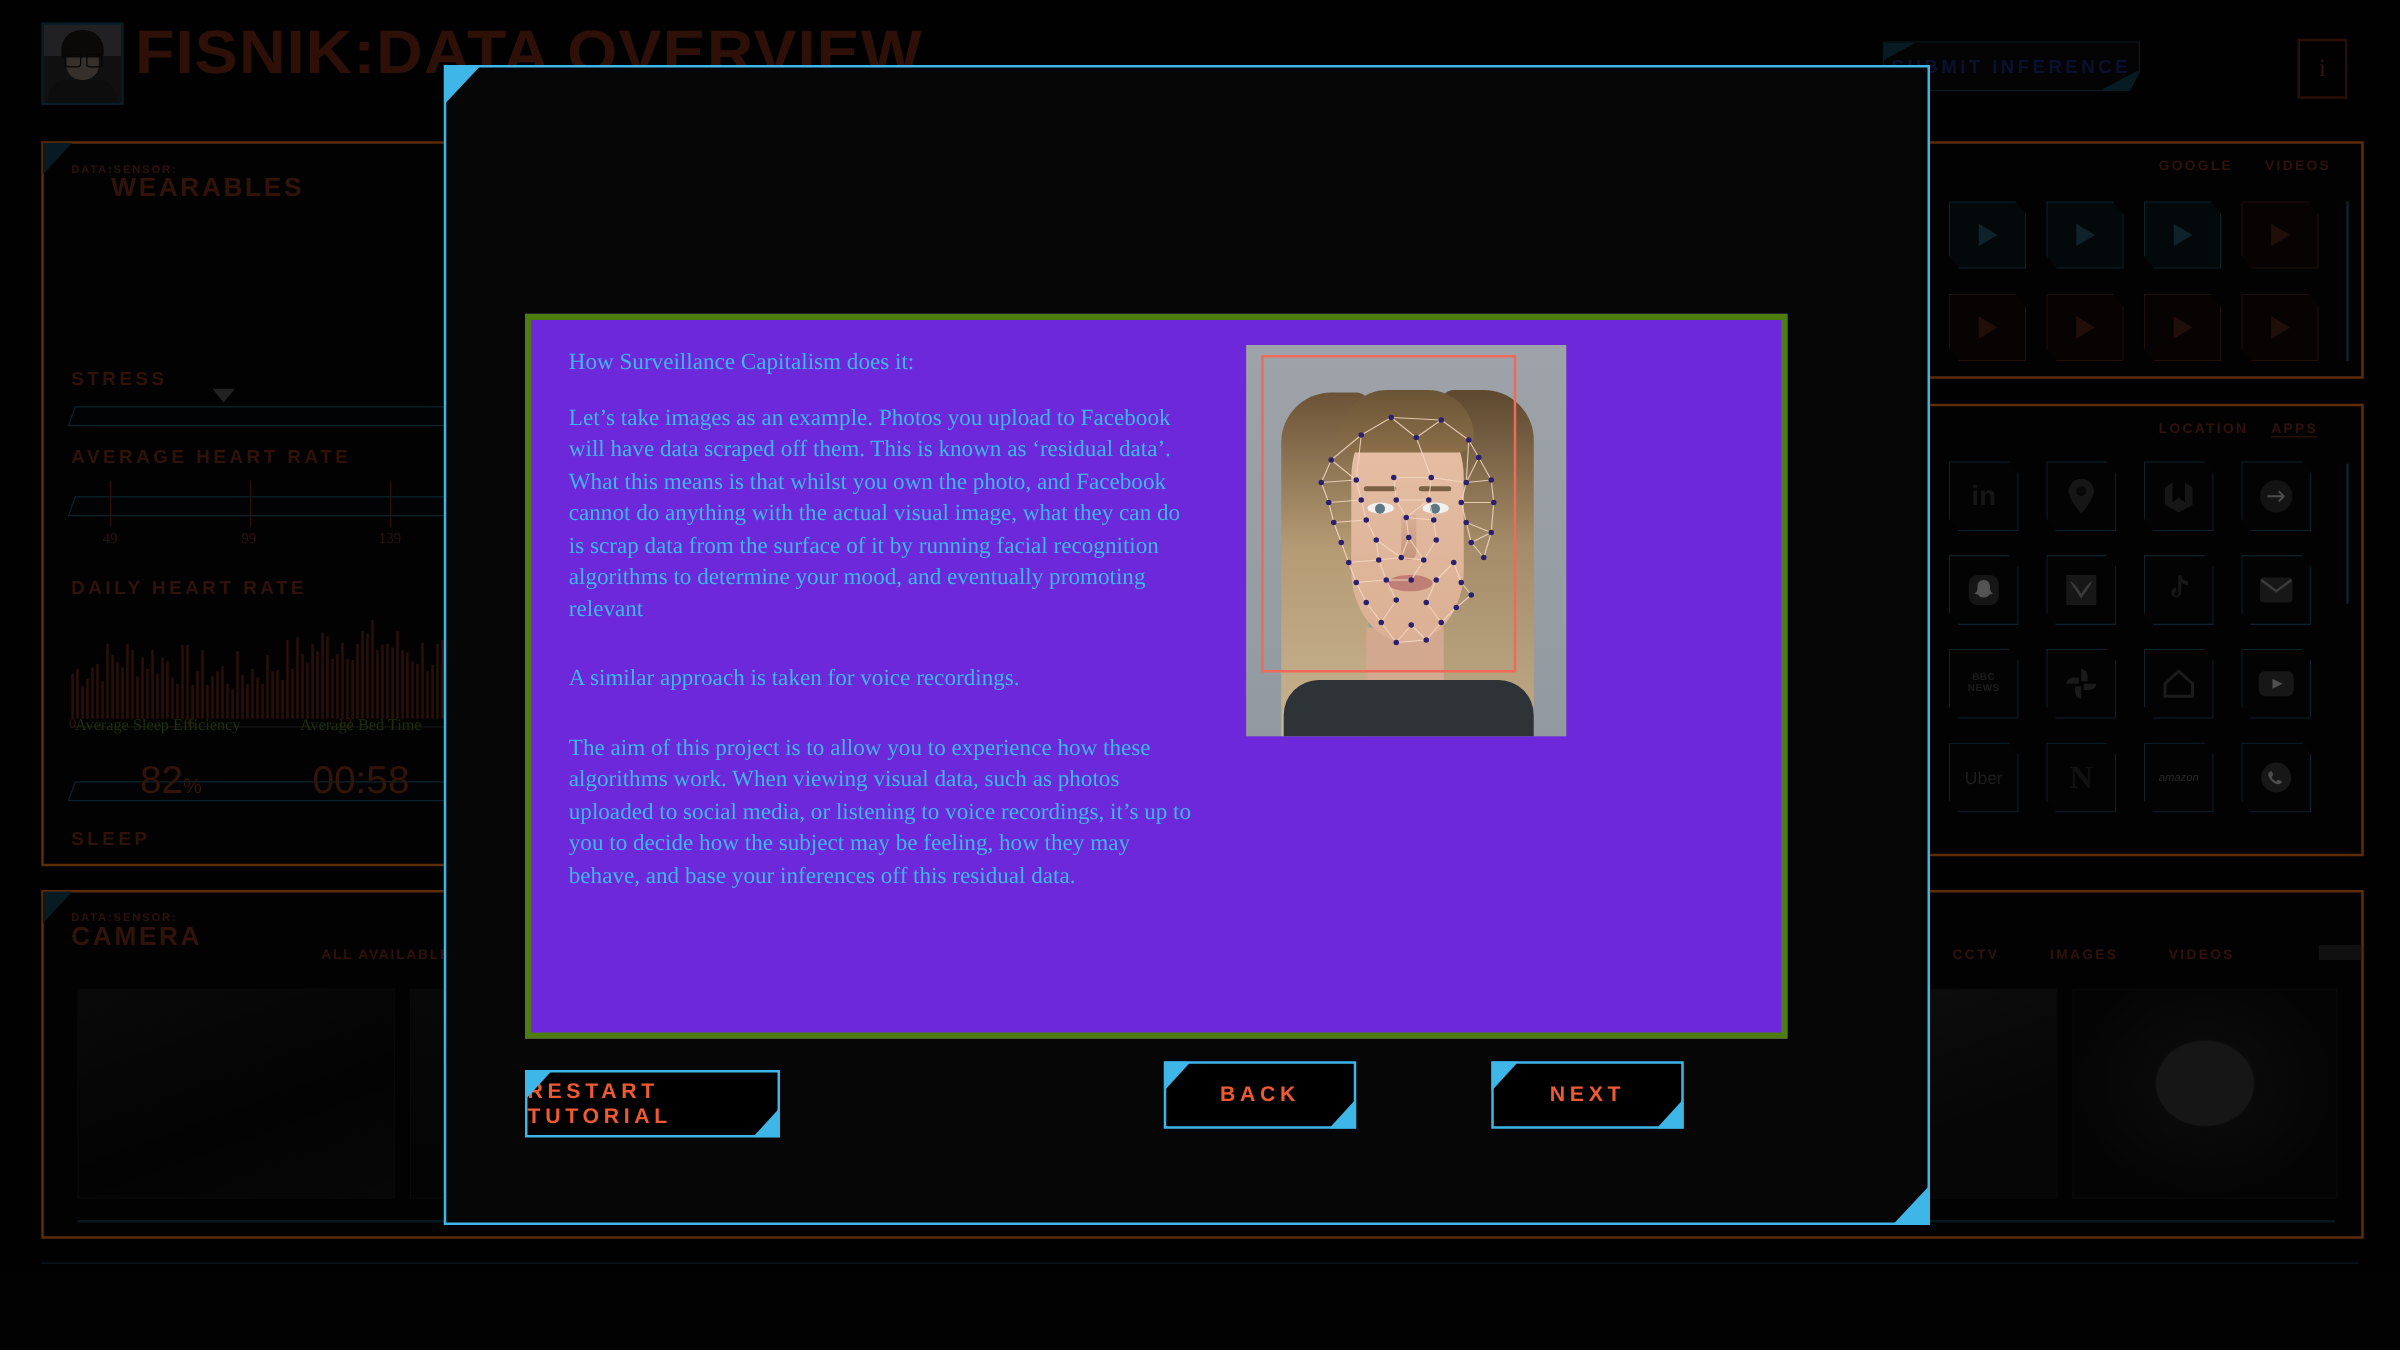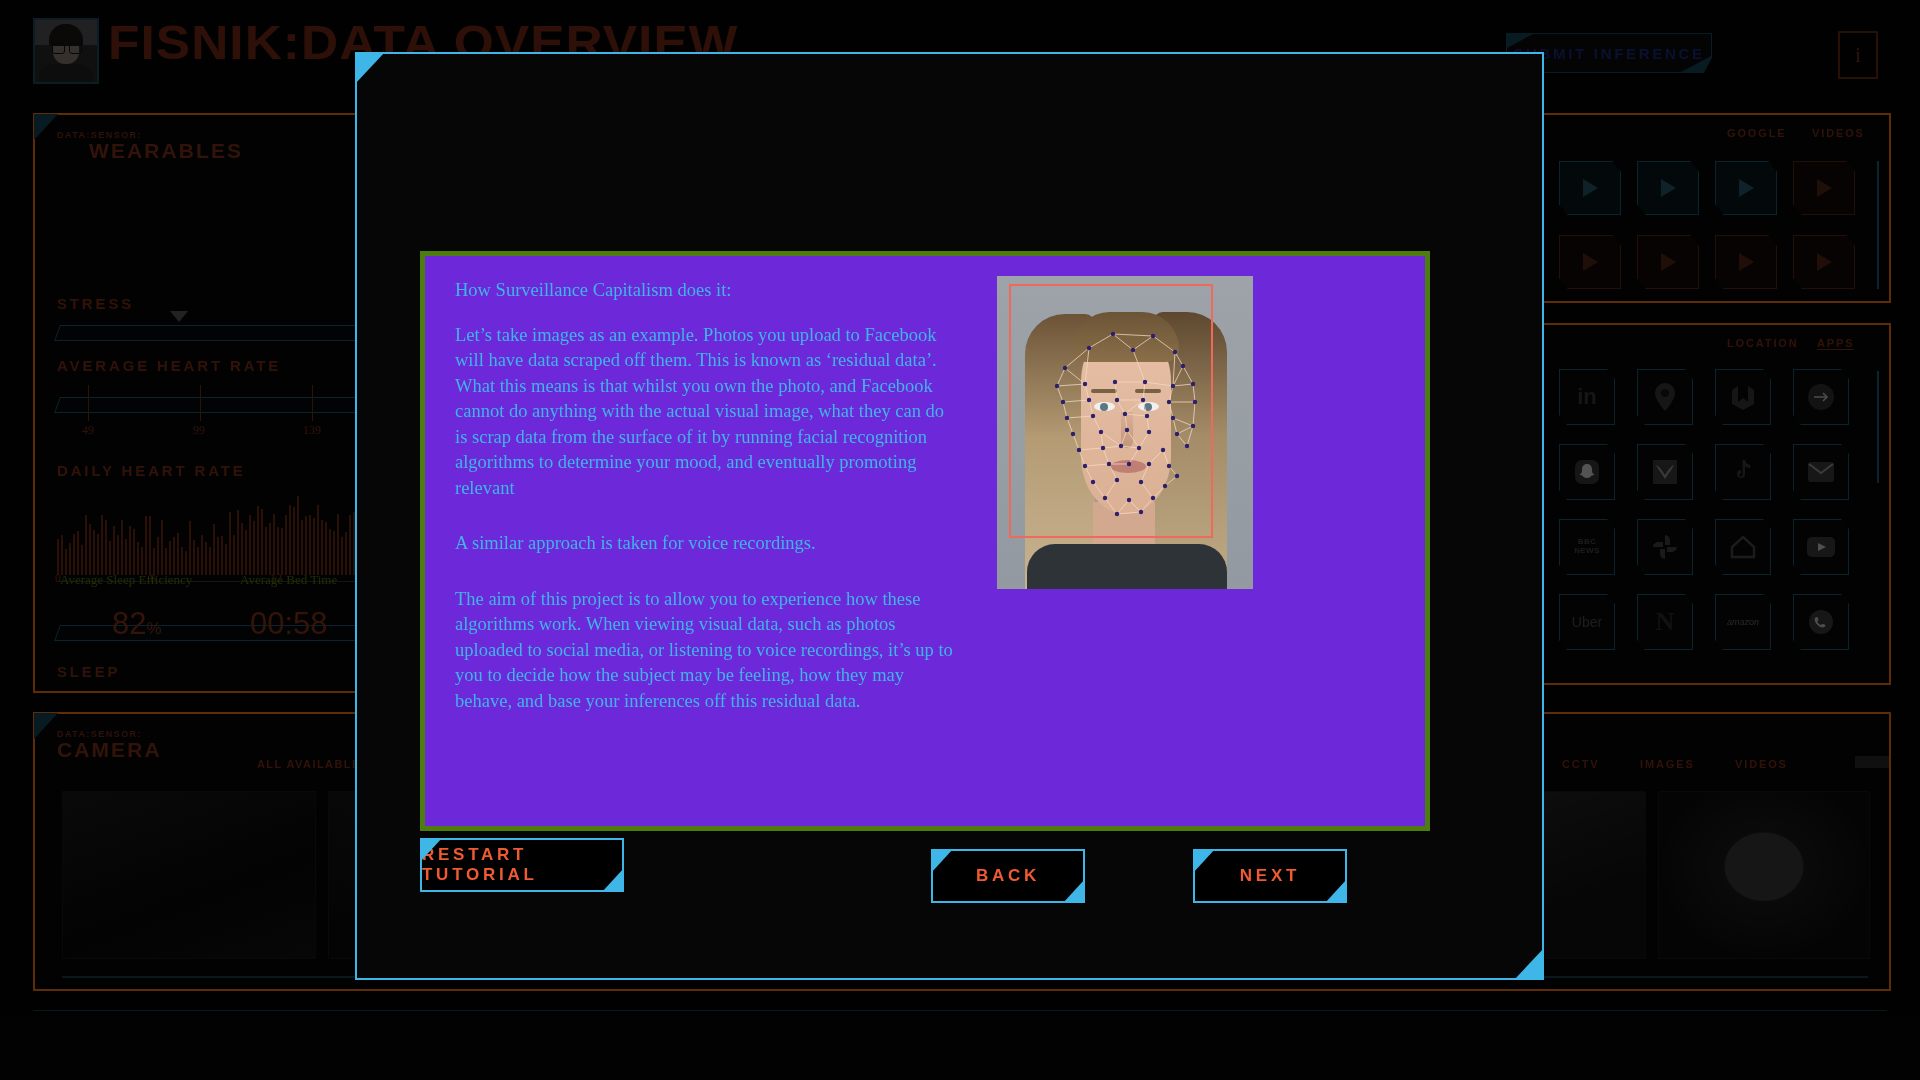--- a/index.html
+++ b/index.html
@@ -641,21 +641,21 @@
             <circle cx="156" cy="222" r="2.2"></circle>
             <circle cx="168" cy="210" r="2.2"></circle>
             <circle cx="120" cy="238" r="2.2"></circle>
             <circle cx="144" cy="236" r="2.2"></circle>
           </g>
       </svg>
       <div class="redbox"></div>
     </div>
   </div>
 
-  <div class="mbtn tech" style="left:63px;top:784px;width:200px;">
+  <div class="mbtn tech" style="left:63px;top:802px;width:200px;">
     <span class="n1"></span>
     <span class="n2"></span>
     <span>RESTART TUTORIAL</span>
   </div>
   <div class="mbtn tech" style="left:574px;top:795px;width:150px;">
     <span class="n1"></span>
     <span class="n2"></span>
     <span>BACK</span>
   </div>
   <div class="mbtn tech" style="left:836px;top:795px;width:150px;">

